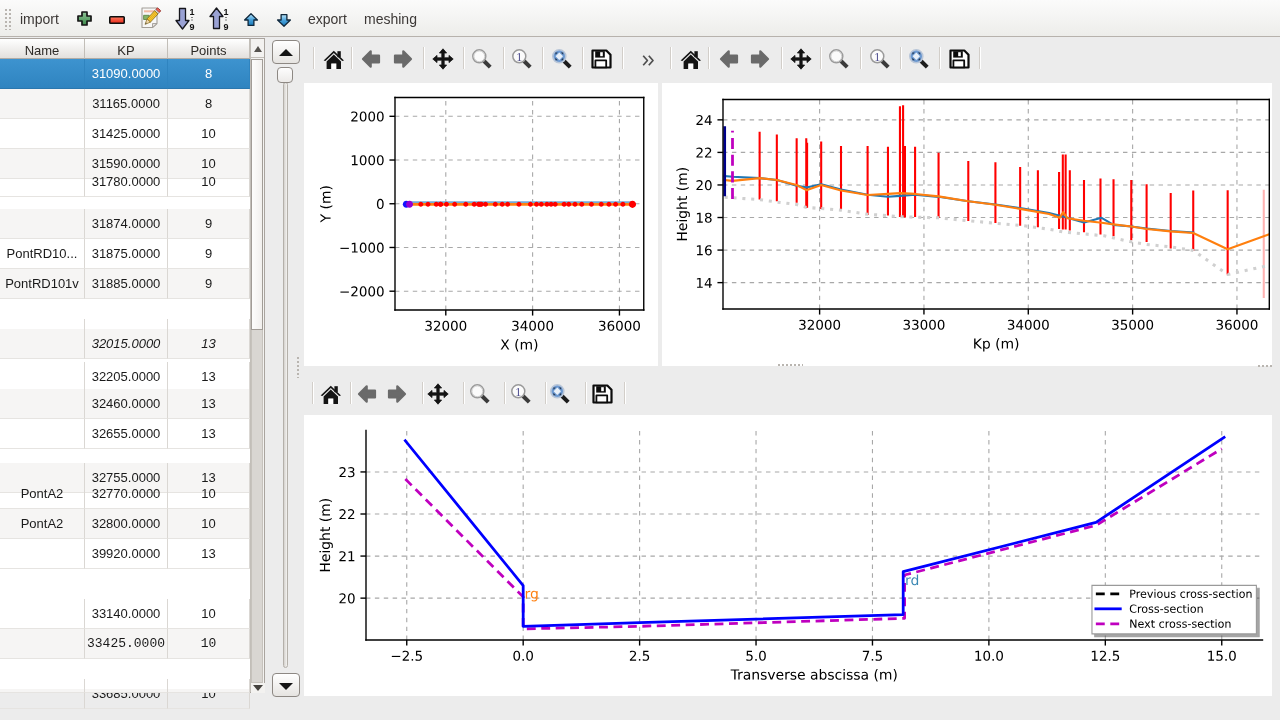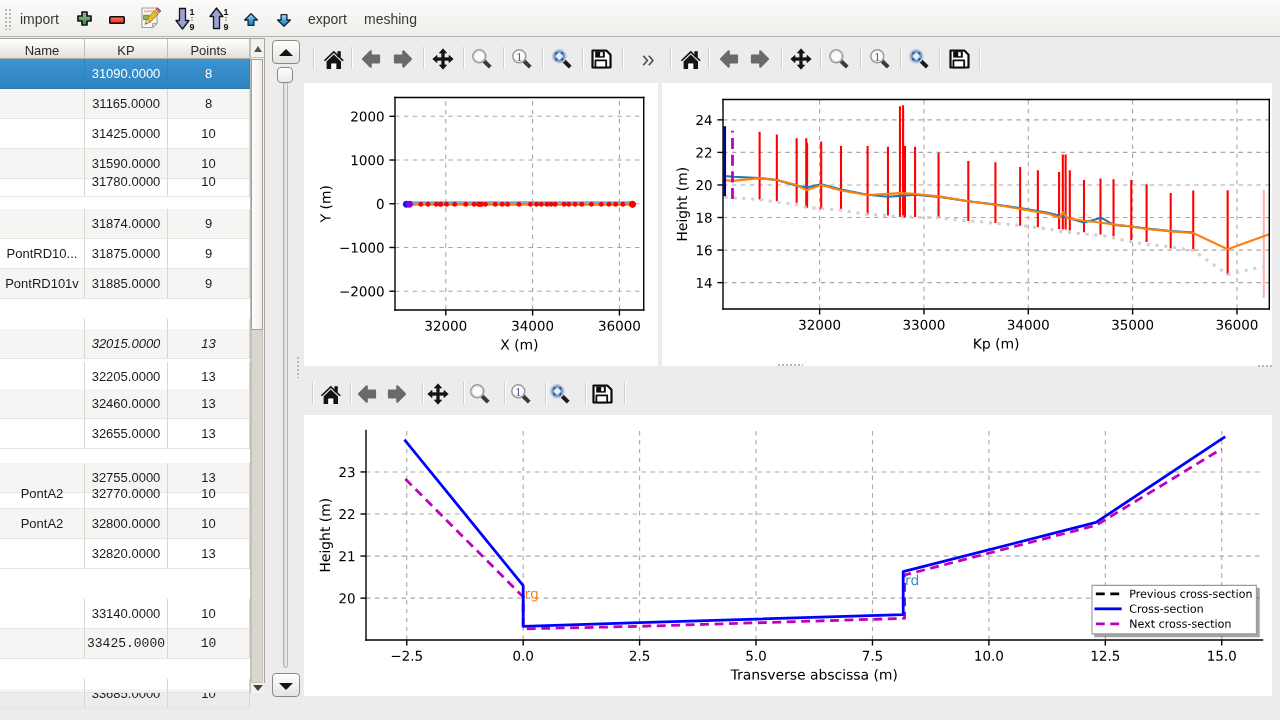--- a/index.html
+++ b/index.html
@@ -216,21 +216,21 @@
         <div class="c c2">32770.0000</div>
         <div class="c c3">10</div>
       </div>
     <div class="row alt" style="top:470px;">
         <div class="c c1">PontA2</div>
         <div class="c c2">32800.0000</div>
         <div class="c c3">10</div>
       </div>
     <div class="row" style="top:500px;">
         <div class="c c1"></div>
-        <div class="c c2">32820.0000</div>
+        <div class="c c2">39920.0000</div>
         <div class="c c3">13</div>
       </div>
     <div class="row" style="top:560px;">
         <div class="c c1"></div>
         <div class="c c2">33140.0000</div>
         <div class="c c3">10</div>
       </div>
     <div class="row alt" style="top:590px;font-family:Liberation Mono, monospace;">
         <div class="c c1"></div>
         <div class="c c2">33425.0000</div>

